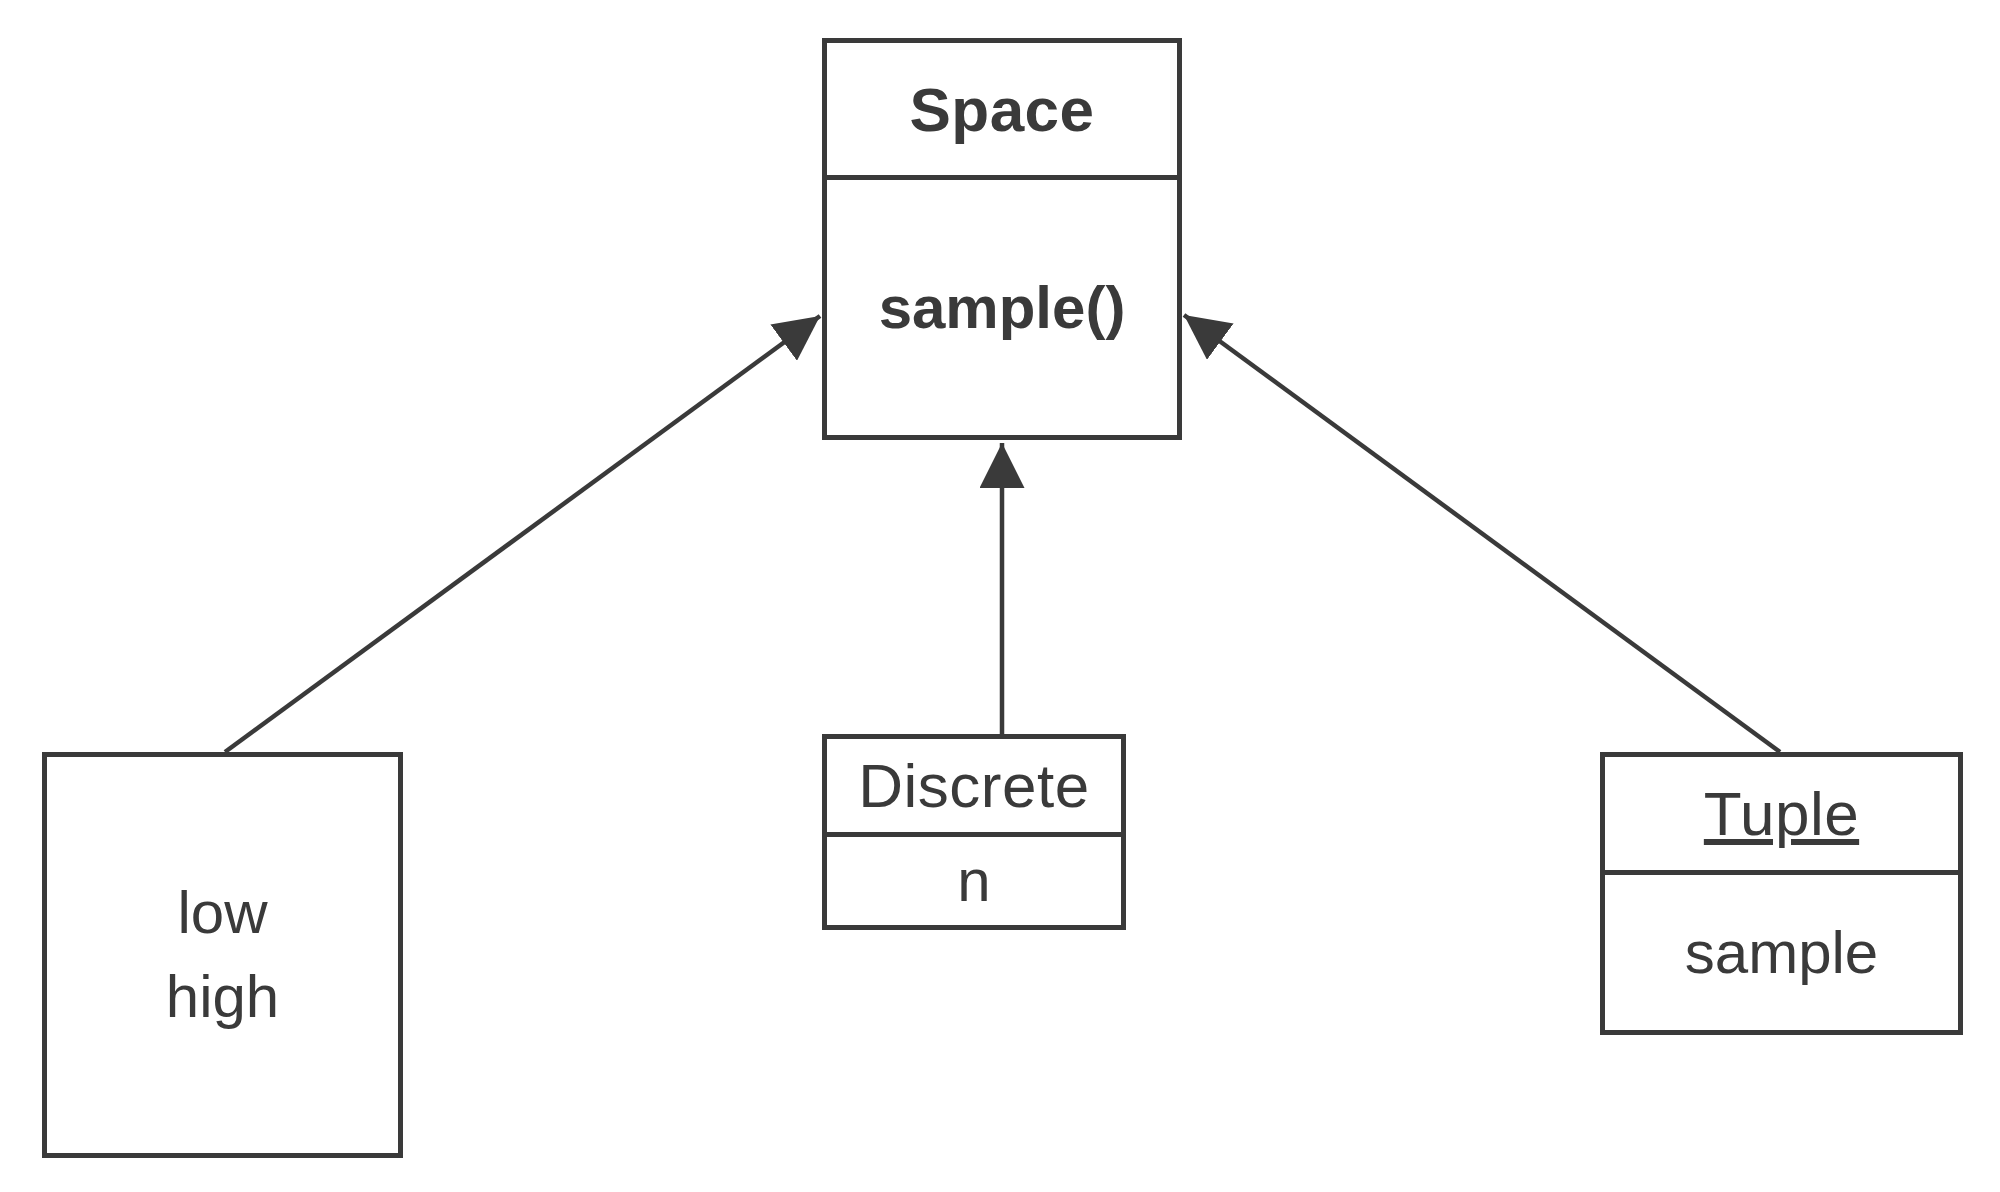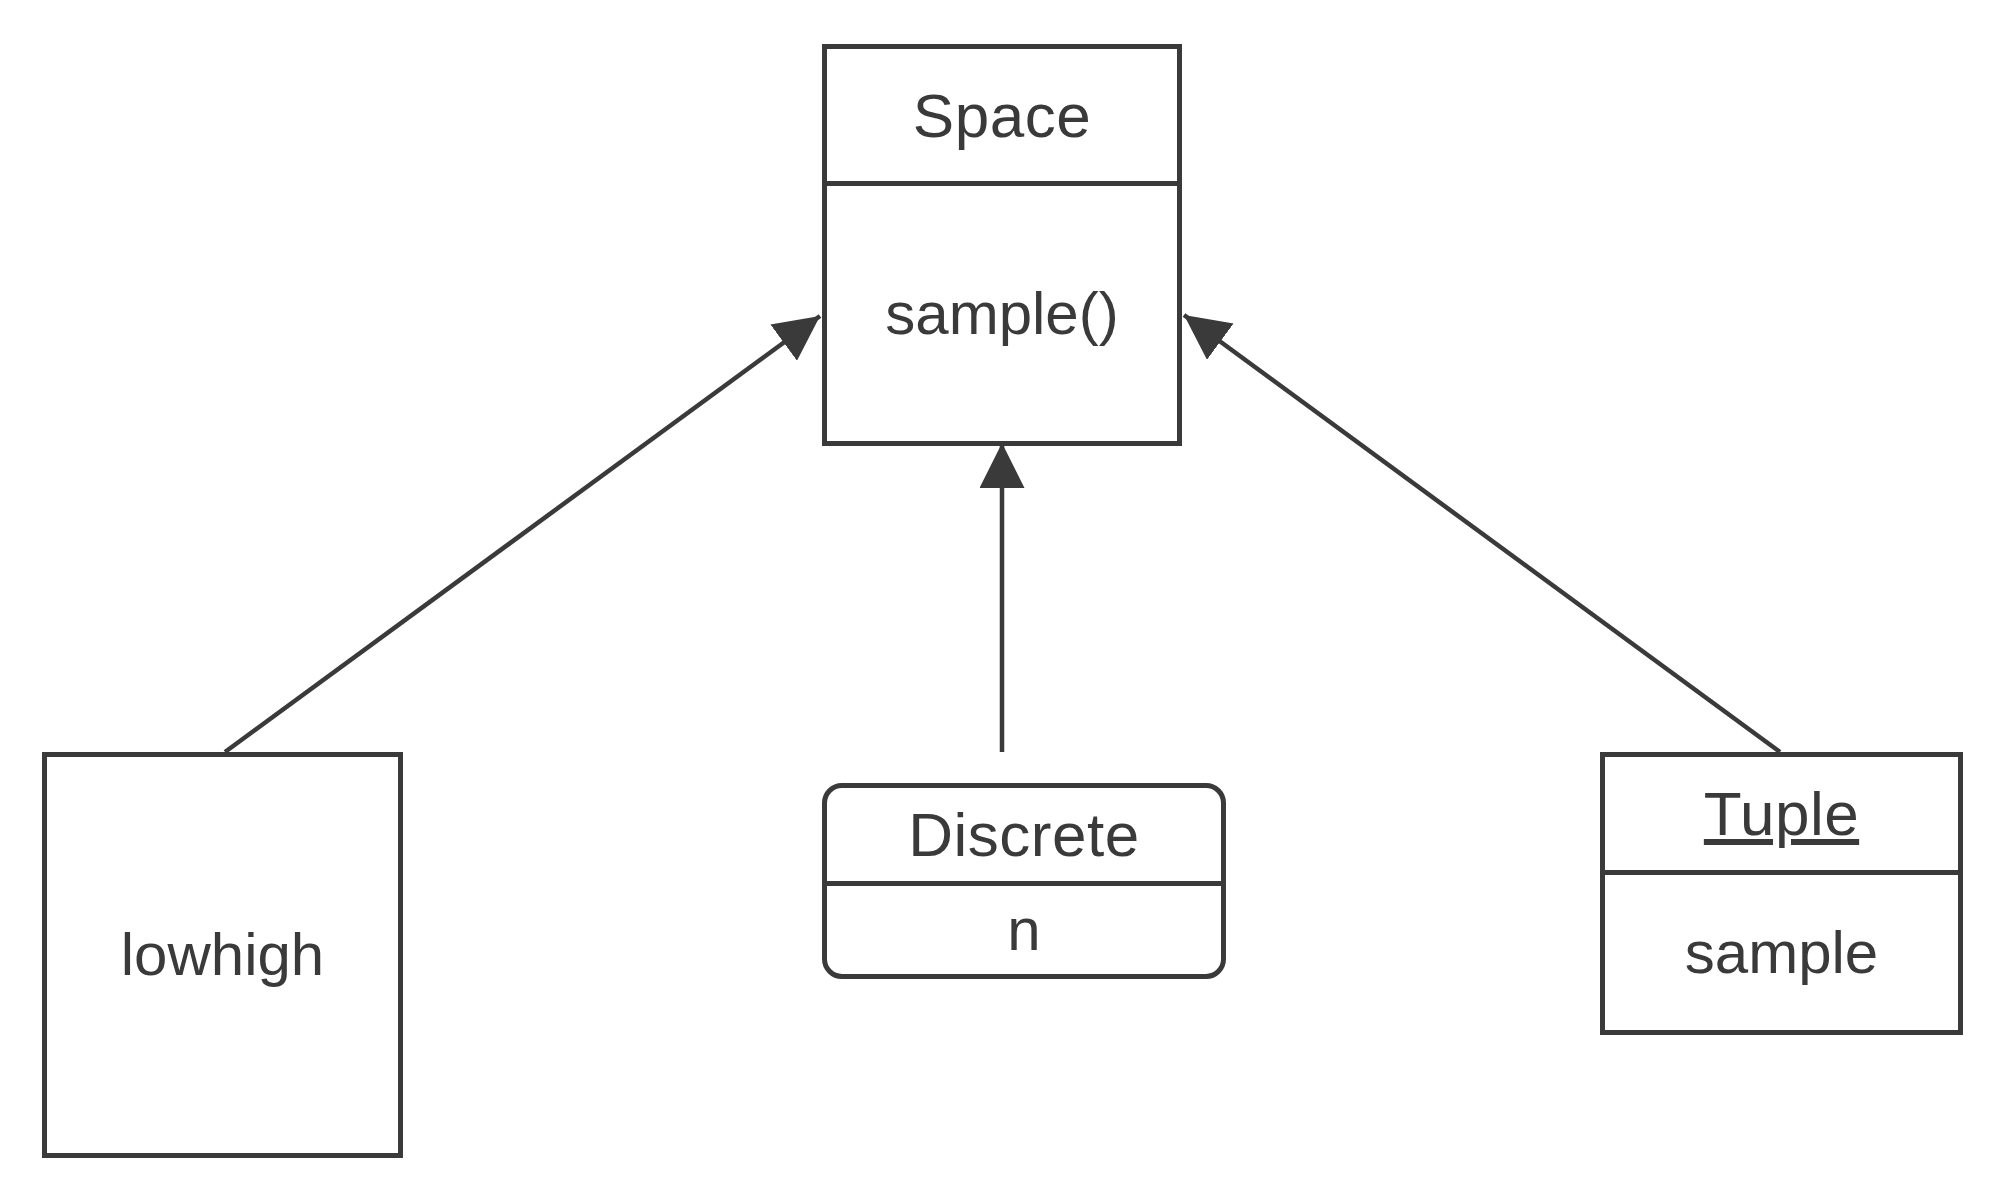--- a/index.html
+++ b/index.html
@@ -38,35 +38,35 @@
     border-bottom: 5px solid #3a3a3a;
     display: flex;
     align-items: center;
     justify-content: center;
     font-size: 62px;
     letter-spacing: 0.5px;
   }
   .class-members {
     flex: 1;
     display: flex;
-    flex-direction: row;
+    flex-direction: column;
     align-items: center;
     justify-content: center;
     font-size: 60px;
     line-height: 84px;
     text-align: center;
   }
   
-  .box-space { left: 822px; top: 44px; width: 360px; height: 402px; }
+  .box-space { left: 822px; top: 38px; width: 360px; height: 402px; font-weight: bold; }
   .box-space .class-title { height: 132px; }
   
   .box-box { left: 42px; top: 752px; width: 361px; height: 406px; }
   .box-box .class-title { height: 93px; }
   
-  .box-discrete { left: 822px; top: 783px; width: 404px; height: 196px; border-radius: 20px; }
+  .box-discrete { left: 822px; top: 734px; width: 304px; height: 196px; }
   .box-discrete .class-title { height: 93px; }
   
   .box-tuple { left: 1600px; top: 752px; width: 363px; height: 283px; }
   .box-tuple .class-title { height: 113px; text-decoration: underline; }
 </style>
 </head>
 <body>
 
 <div class="canvas">
 

